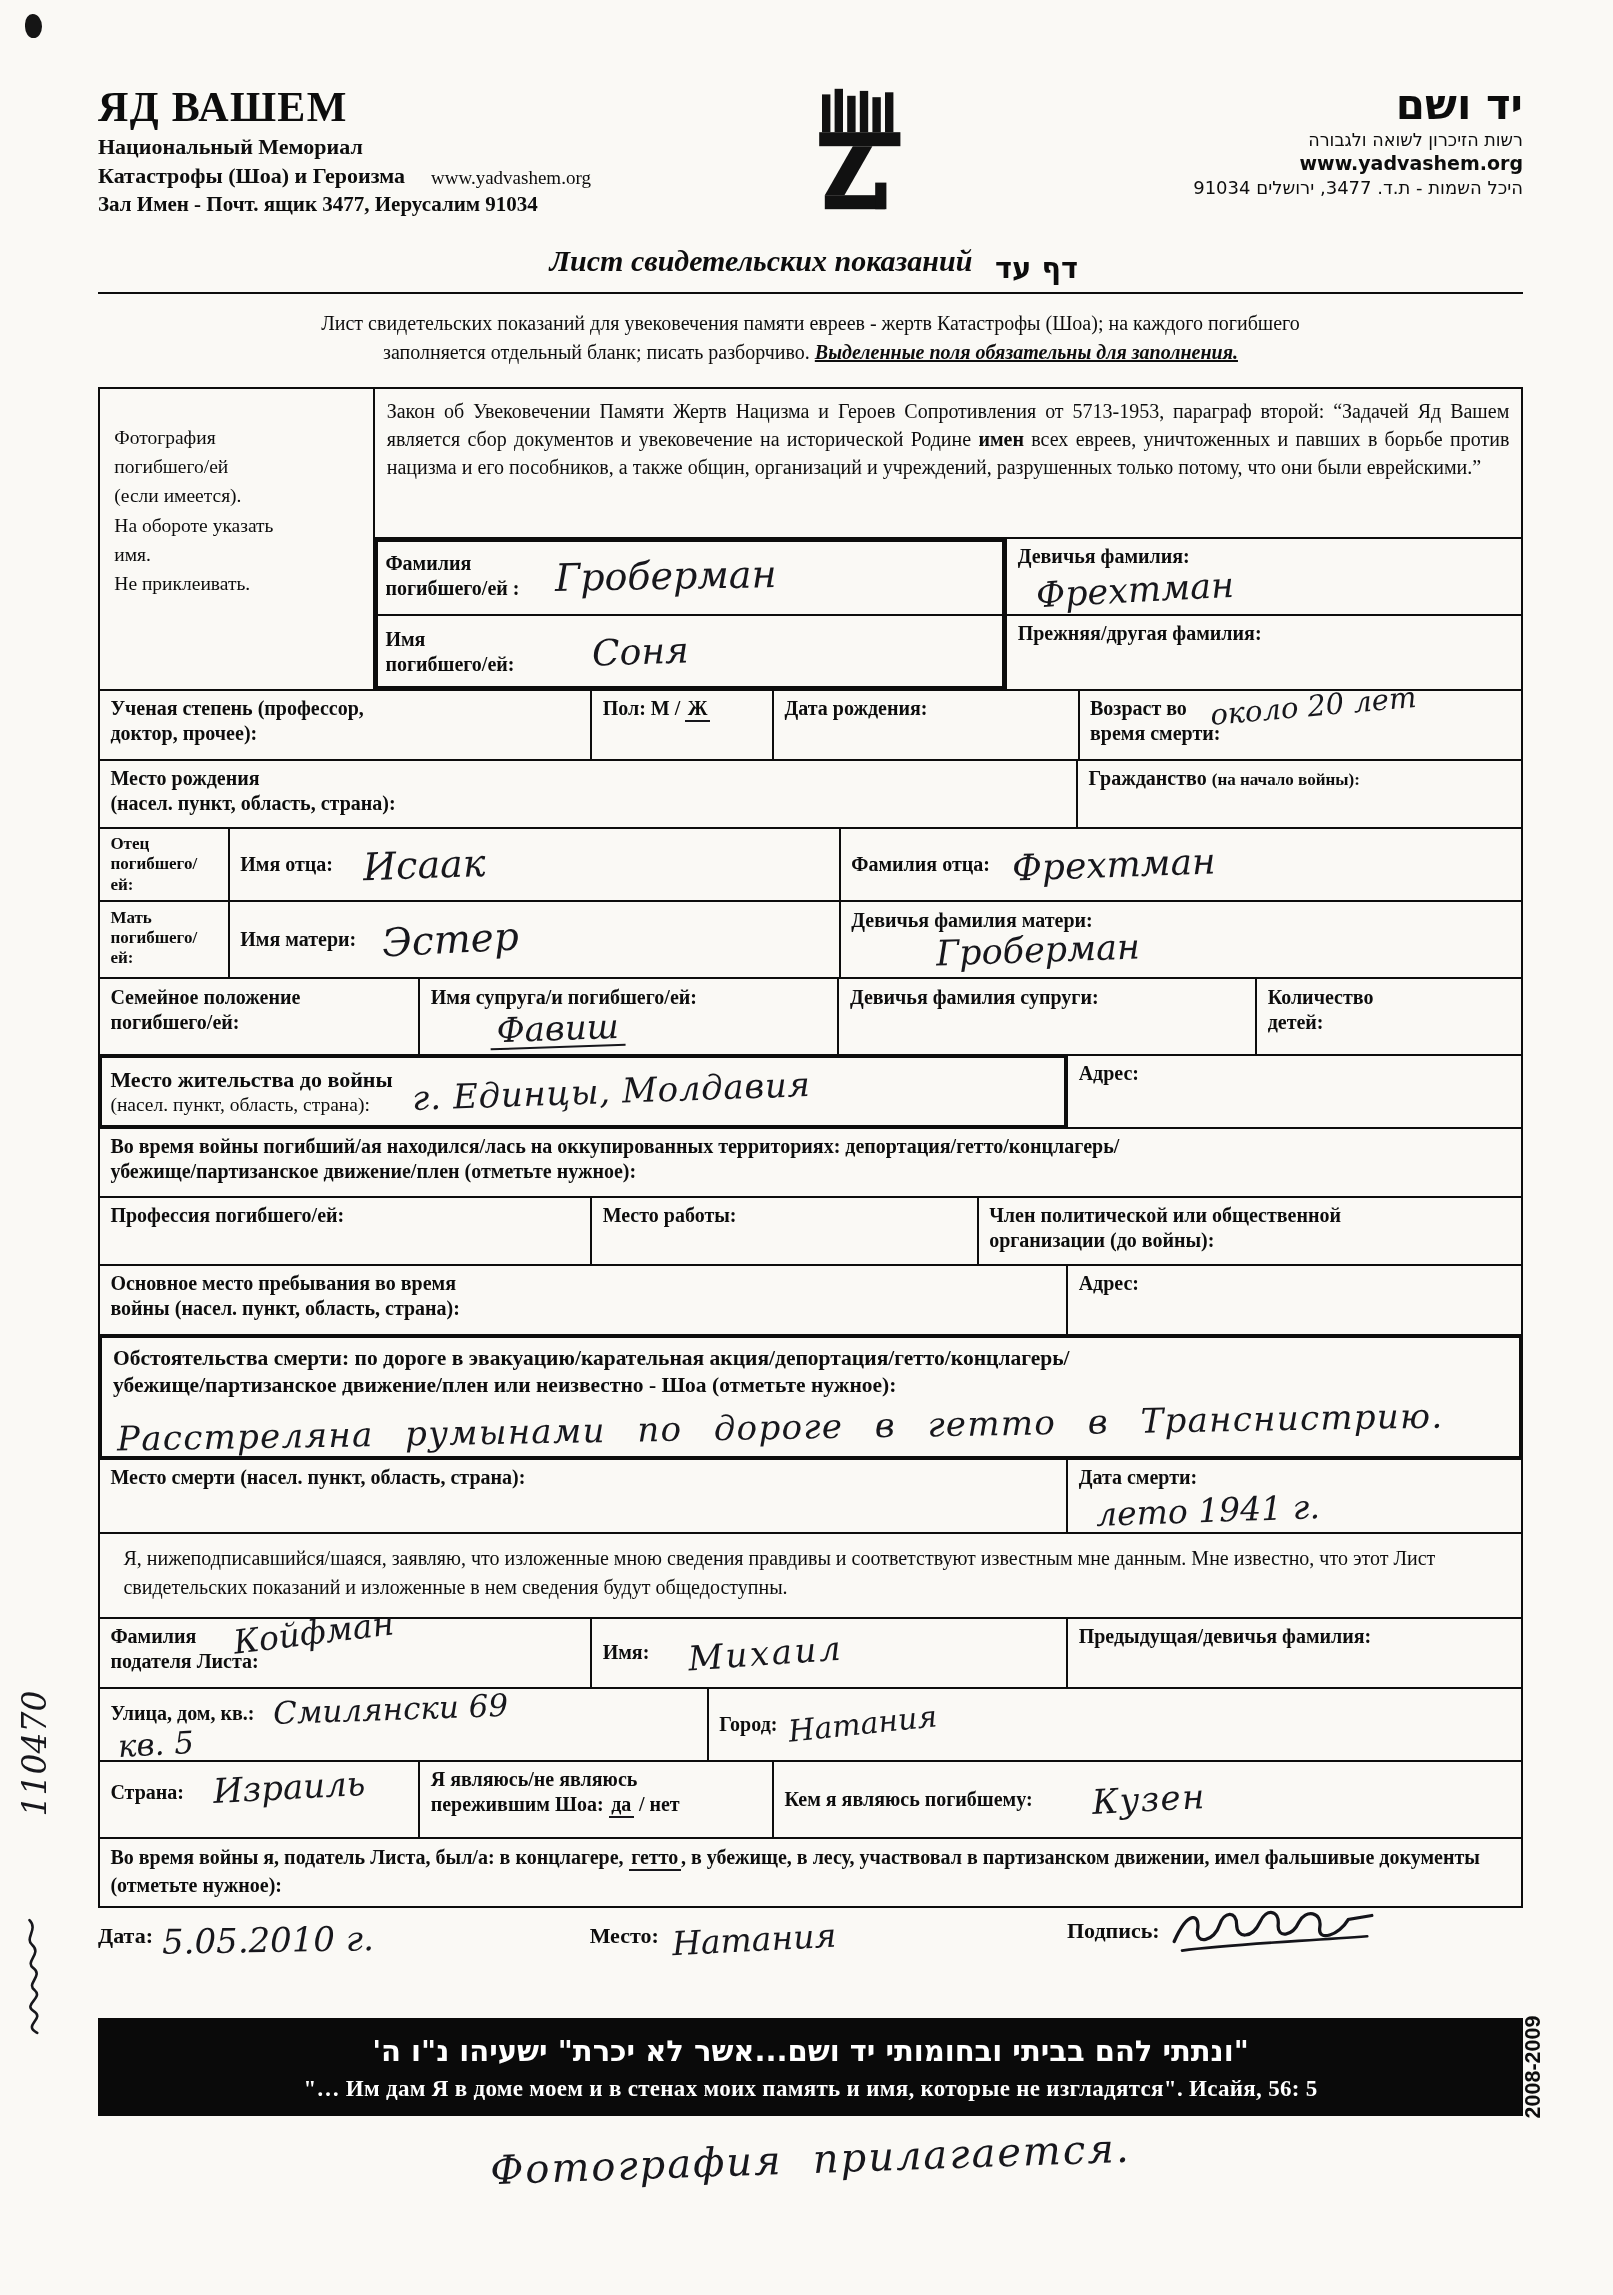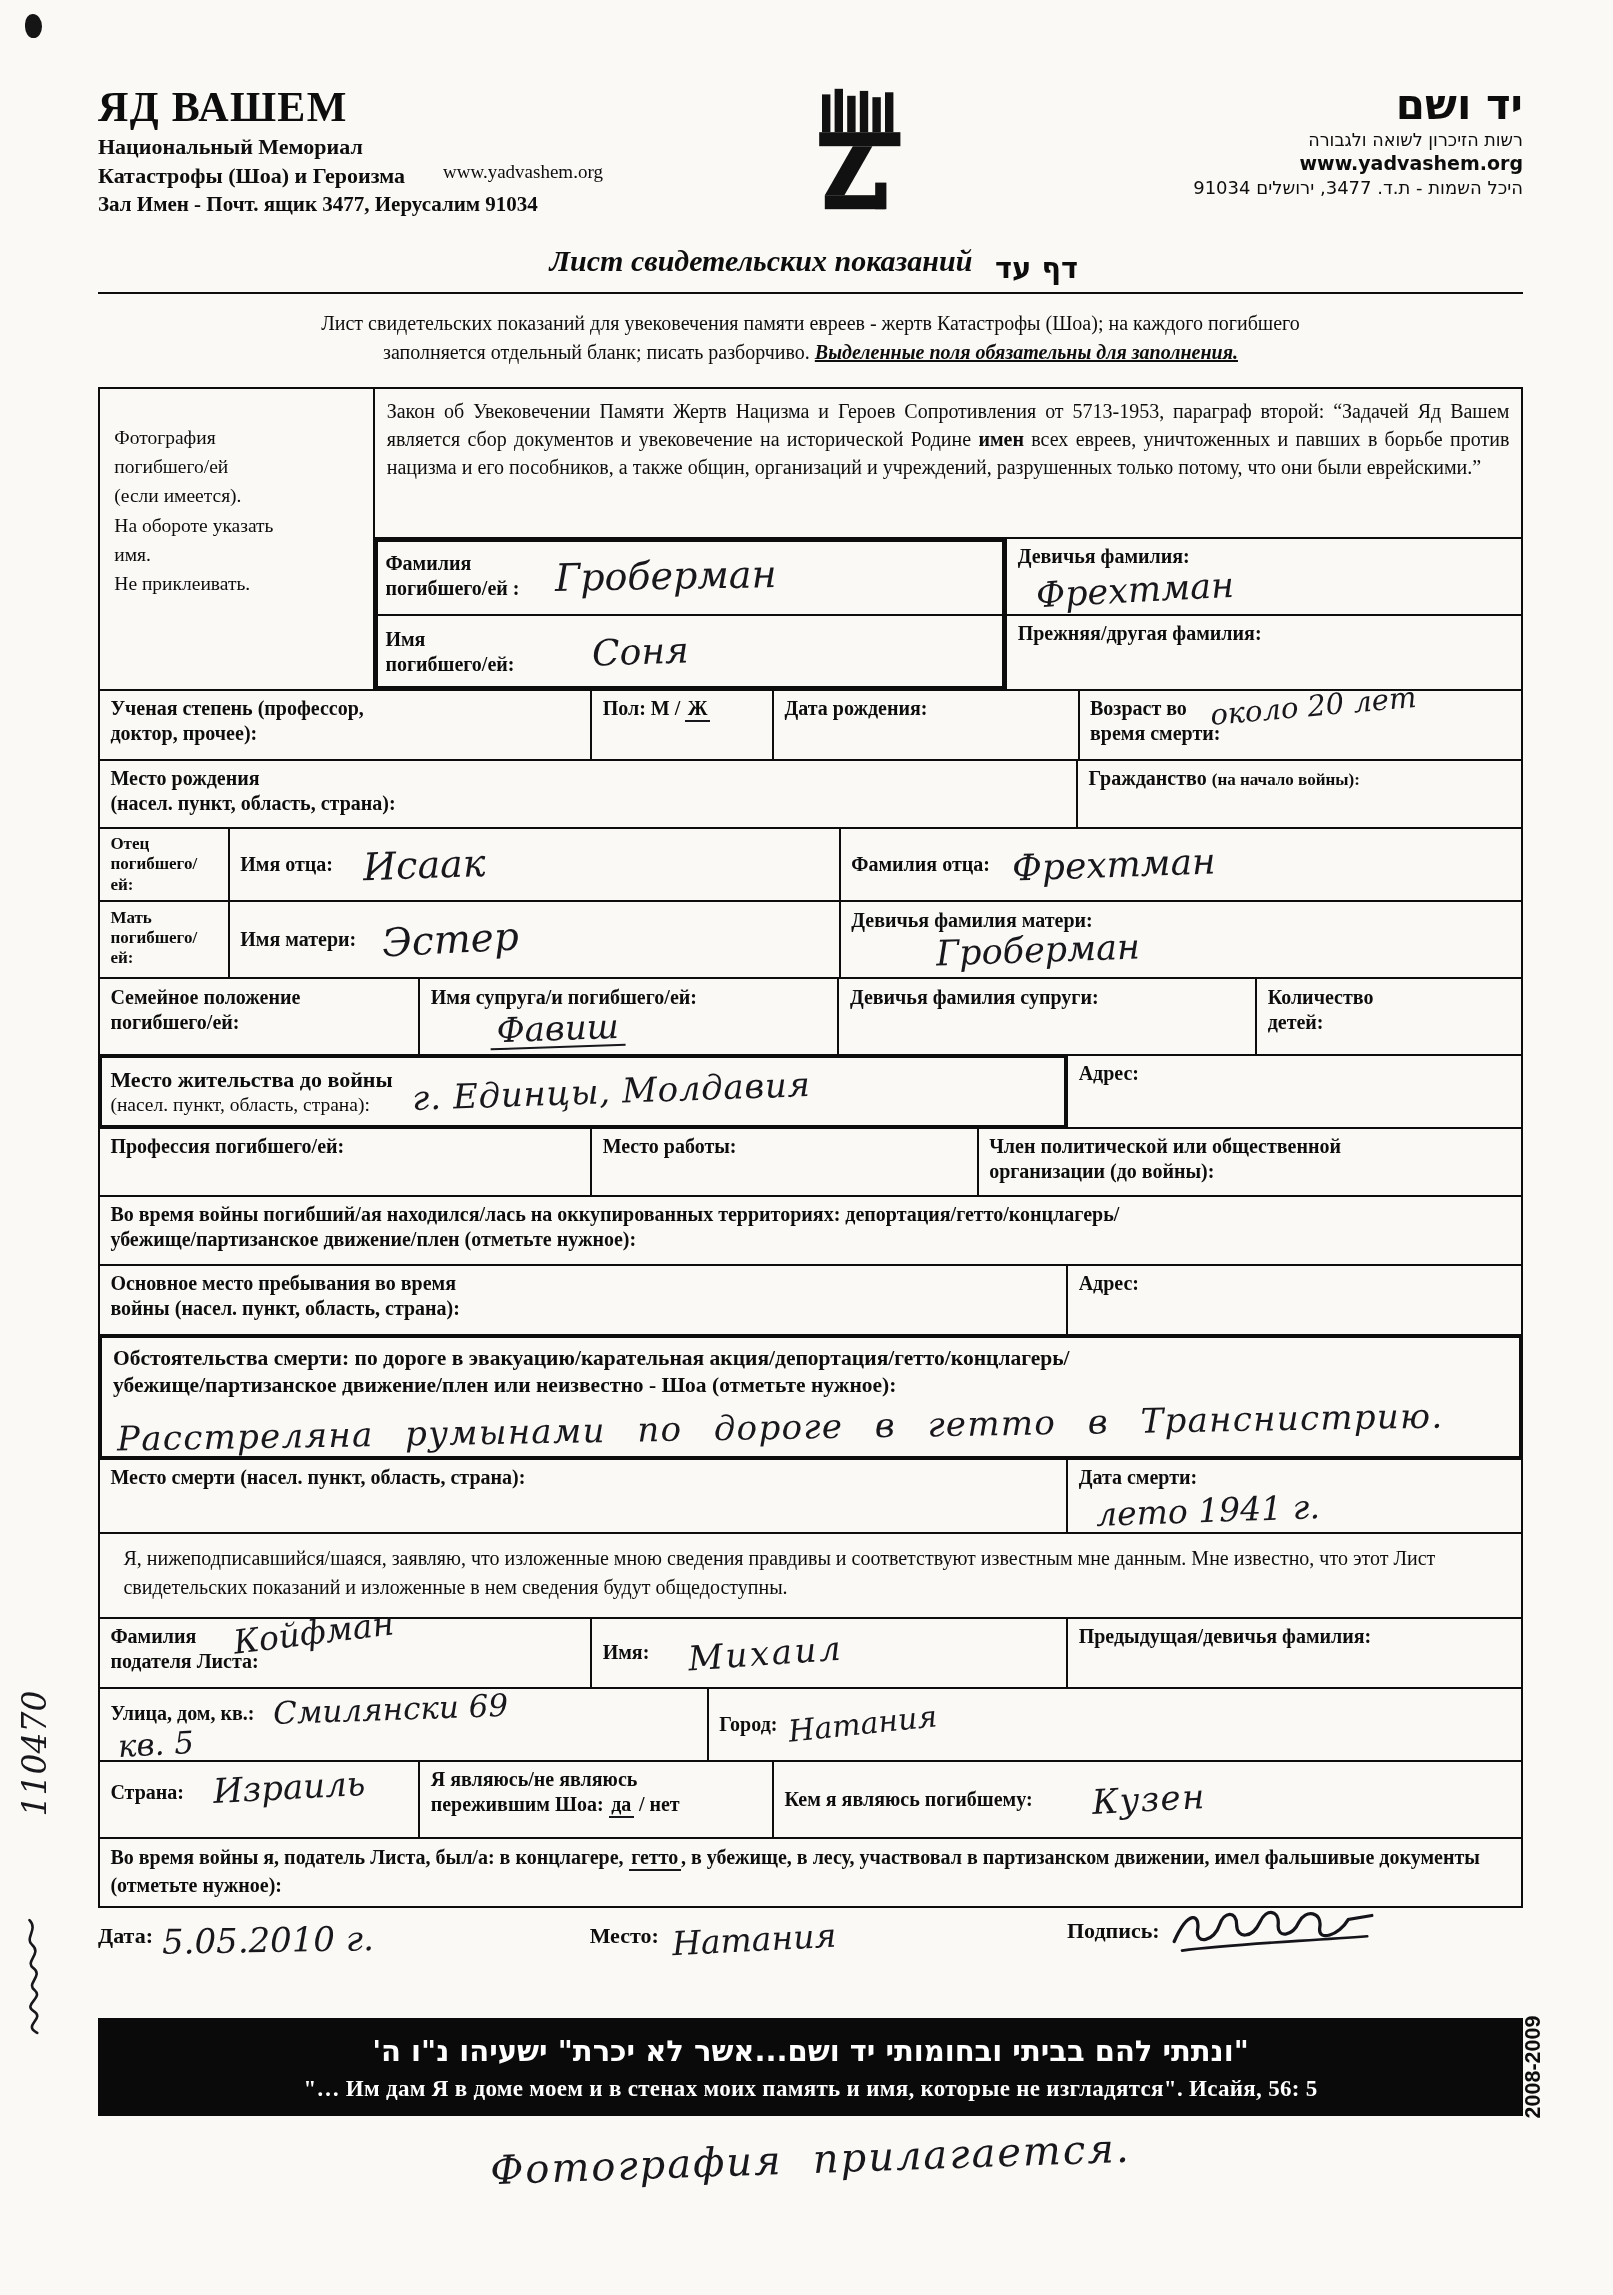--- a/index.html
+++ b/index.html
@@ -5,21 +5,21 @@
   *{margin:0;padding:0;box-sizing:border-box}
   html,body{width:1614px;height:2295px}
   body{background:#faf9f5;font-family:"Liberation Serif",serif;color:#0d0d0d;position:relative;overflow:hidden}
   .page{position:absolute;inset:0;padding:83px 91px 12px 98px}
 
   
   .hdr{display:flex;justify-content:space-between;align-items:flex-start}
   .hdr-left{width:560px}
   .org-name{font-size:42px;font-weight:bold;letter-spacing:1.3px}
   .org-sub{font-size:22px;font-weight:bold;margin-top:2.6px}
-  .org-line{display:flex;align-items:flex-start;gap:38px;margin-top:1.3px}
+  .org-line{display:flex;align-items:flex-end;gap:26px;margin-top:1.3px}
   .org-site{font-size:19px;font-weight:normal}
   .org-addr{font-size:21px;font-weight:bold;margin-top:3px}
   .logo-wrap{width:124px;text-align:center;margin-top:2.6px}
   .hdr-right{width:468px;text-align:right}
   .he{font-family:"DejaVu Sans",sans-serif}
   .he-name{font-size:42px;font-weight:bold;line-height:1.05}
   .he-sub{font-size:17.6px;margin-top:2.6px}
   .he-site{font-size:19px;font-weight:bold;margin-top:2.6px}
   .he-addr{font-size:18px;margin-top:2.6px}
 
@@ -293,37 +293,37 @@
           <div class="lbl" style="font-size:22px">Место жительства до войны</div>
           <div class="lbl-n">(насел. пункт, область, страна):</div>
         </div>
         <span class="hand hw-residence">г. Единцы, Молдавия</span>
       </div>
       <div class="c">
         <div class="lbl">Адрес:</div>
       </div>
     </div>
 
+    <div class="trow r9">
+      <div class="c">
+        <div class="lbl">Во время войны погибший/ая находился/лась на оккупированных территориях: депортация/гетто/концлагерь/
+убежище/партизанское движение/плен (отметьте нужное):</div>
+      </div>
+    </div>
+
     <div class="trow r8">
       <div class="c">
         <div class="lbl">Профессия погибшего/ей:</div>
       </div>
       <div class="c">
         <div class="lbl">Место работы:</div>
       </div>
       <div class="c">
         <div class="lbl">Член политической или общественной
 организации (до войны):</div>
-      </div>
-    </div>
-
-    <div class="trow r9">
-      <div class="c">
-        <div class="lbl">Во время войны погибший/ая находился/лась на оккупированных территориях: депортация/гетто/концлагерь/
-убежище/партизанское движение/плен (отметьте нужное):</div>
       </div>
     </div>
 
     <div class="trow r10">
       <div class="c">
         <div class="lbl">Основное место пребывания во время
 войны (насел. пункт, область, страна):</div>
       </div>
       <div class="c">
         <div class="lbl">Адрес:</div>

